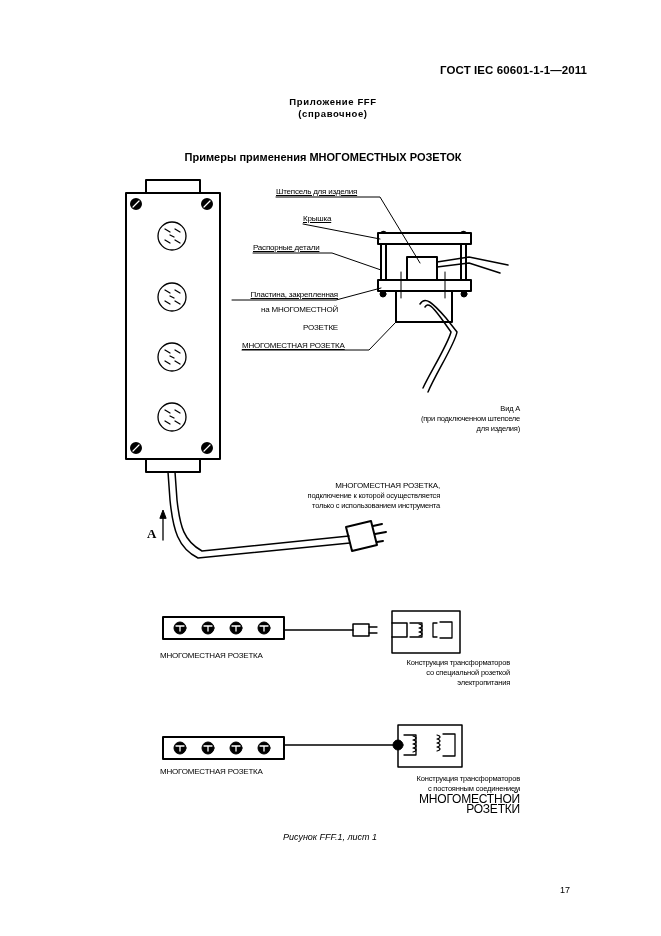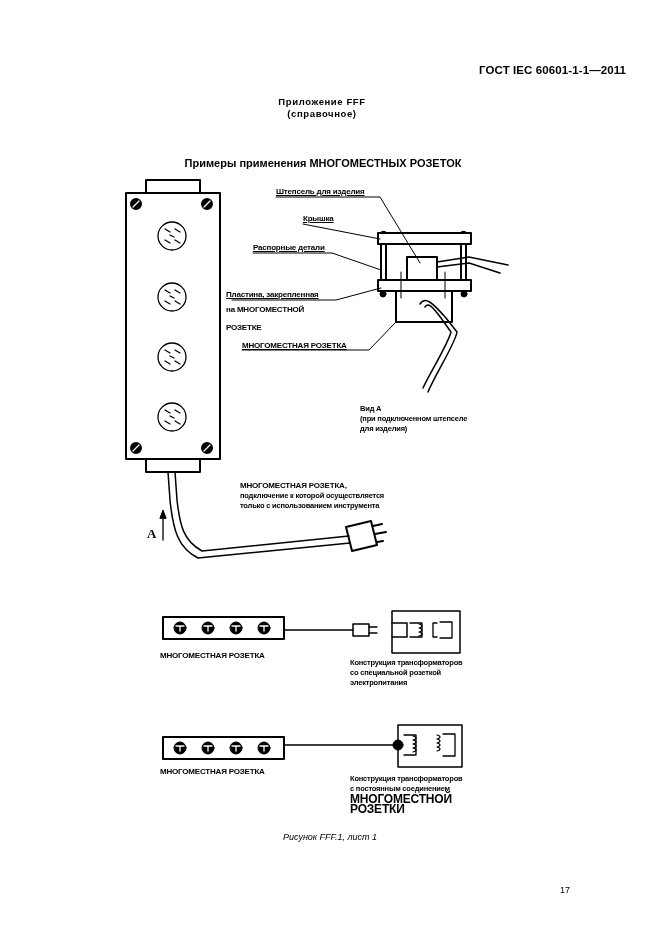--- a/index.html
+++ b/index.html
@@ -1,23 +1,23 @@
 <!DOCTYPE html>
 <html><head>
 <meta charset="utf-8">
 <style>
   html,body{margin:0;padding:0;background:#ffffff;}
   body{width:661px;height:936px;position:relative;overflow:hidden;font-family:"Liberation Sans",sans-serif;color:#000;}
   .abs{position:absolute;}
-  .hdr{left:440px;top:64px;font-size:11.5px;font-weight:bold;letter-spacing:0.1px;margin-left:39px;}
-  .appx{left:222px;width:200px;top:96px;text-align:center;font-size:9.5px;font-weight:bold;line-height:12px;letter-spacing:0.6px;}
-  .ttl{left:0;width:646px;top:157px;text-align:center;font-size:11px;font-weight:bold;}
-  .lbl{font-size:8px;font-weight:bold;line-height:10px;white-space:nowrap;letter-spacing:-0.2px;}
+  .hdr{left:440px;top:64px;font-size:11.5px;font-weight:bold;letter-spacing:0.1px;}
+  .appx{left:233px;width:200px;top:96px;text-align:center;font-size:9.5px;font-weight:bold;line-height:12px;letter-spacing:0.6px;}
+  .ttl{left:0;width:646px;top:151px;text-align:center;font-size:11px;font-weight:bold;}
+  .lbl{font-size:8px;font-weight:normal;line-height:10px;white-space:nowrap;letter-spacing:-0.2px;}
   .lbl-u{text-decoration:underline;text-underline-offset:1px;}
-  .ctr{text-align:left;}
+  .ctr{text-align:right;}
   .cap{left:200px;width:260px;top:832px;text-align:center;font-size:9px;font-style:italic;}
   .pg{left:560px;top:849px;font-size:9px;margin-top:36px;}
   svg{position:absolute;left:0;top:0;}
 </style>
 </head>
 <body>
 
 <svg width="661" height="936" viewBox="0 0 661 936">
   <g fill="none" stroke="#000" stroke-width="2" stroke-linejoin="round" stroke-linecap="round">
 

